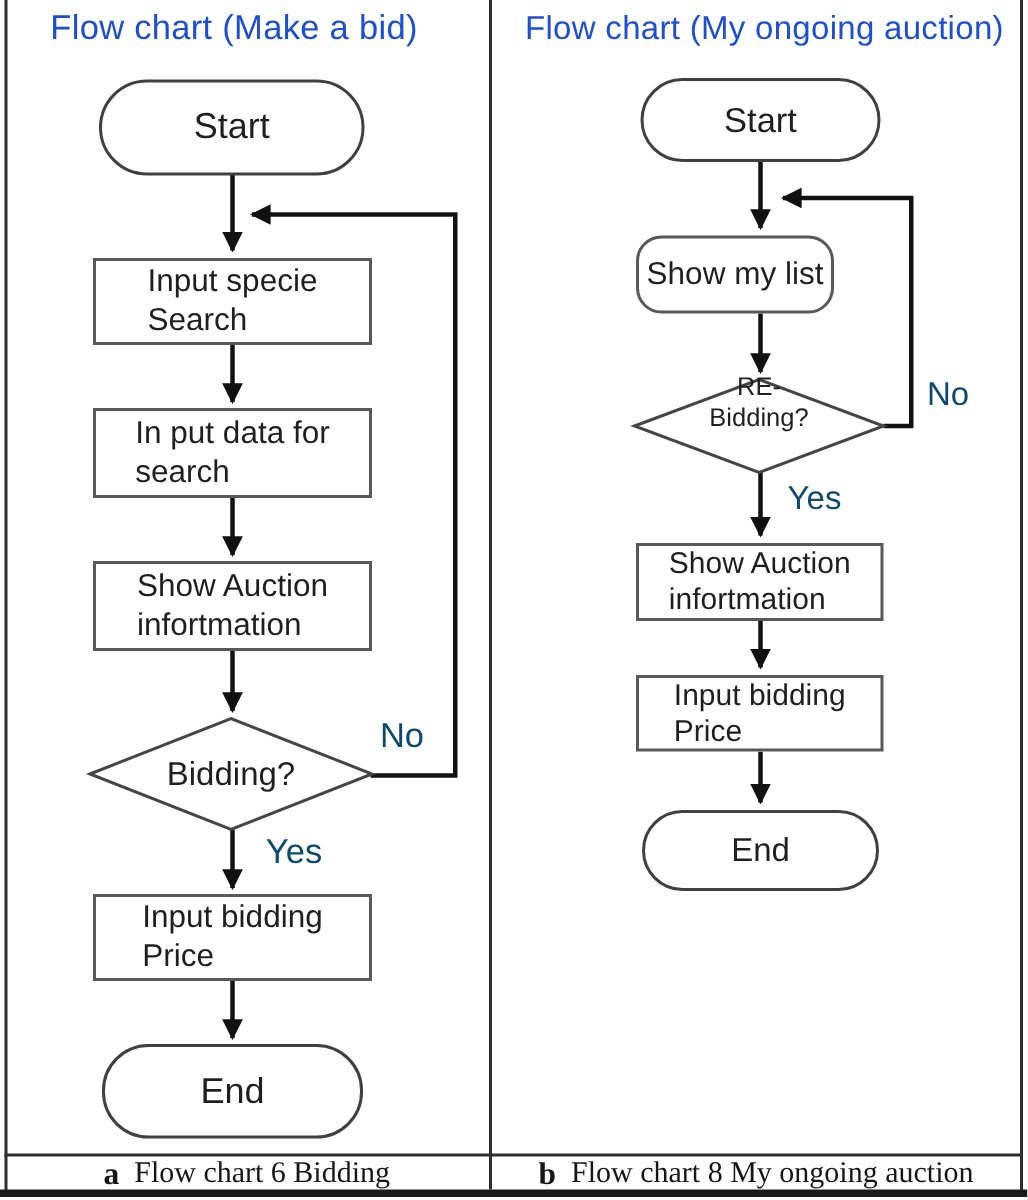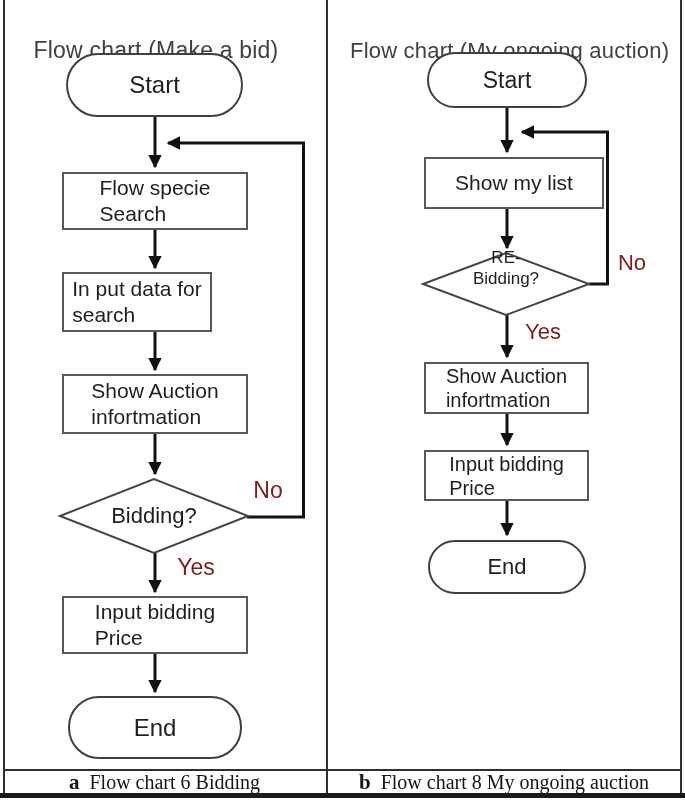--- a/index.html
+++ b/index.html
@@ -25,23 +25,22 @@
   .frame-right{left:680px;top:0;width:2px;height:797px;}
   .frame-bottom{left:0;top:793px;width:685px;height:5px;background:#1a1a1a;}
   .frame-divider{left:326px;top:0;width:2px;height:793px;}
   .caption-sep{left:3px;top:769px;width:678px;height:2px;}
 
   .panel-title{
     position:absolute;
     text-align:center;
     font-size:23px;
     letter-spacing:0.2px;
-    color:#404040;
+    color:#1d4ed8;
     white-space:nowrap;
-    margin-top:32px;
   }
   .title-left{left:0;top:5px;width:312px;}
   .title-right{left:350px;top:6px;width:312px;font-size:22px;}
 
   svg.edges{position:absolute;left:0;top:0;width:685px;height:800px;}
 
   .node{
     position:absolute;
     display:flex;align-items:center;justify-content:center;
     text-align:left;
@@ -50,21 +49,21 @@
     white-space:pre-line;
     line-height:26px;
     font-size:21px;
   }
   .rect{border:2px solid var(--node-border);}
   .oval{border:2px solid var(--terminal-border);font-size:24px;}
 
   .edge-label{
     position:absolute;
     font-size:23px;
-    color:#7f1d1d;
+    color:#0c4a6e;
     text-align:center;
     white-space:nowrap;
   }
   .diamond-label{
     position:absolute;
     text-align:center;
     white-space:pre-line;
     color:var(--text);
   }
   .dl-left{left:89px;top:503px;width:130px;font-size:22px;line-height:26px;}
@@ -118,36 +117,36 @@
       <path d="M507,414 V445" marker-end="url(#arr)"></path>
       <path d="M507,501 V535" marker-end="url(#arr)"></path>
       <path d="M589,284 H607.5 V132 H522" marker-end="url(#arr)"></path>
     </g>
 
     <polygon points="60,516 154,479 248,516 154,553" fill="#ffffff" stroke="#454545" stroke-width="2"></polygon>
     <polygon points="423,284 506,253 589,284 506,315" fill="#ffffff" stroke="#454545" stroke-width="2"></polygon>
   </svg>
 
   <div class="node oval" style="left:66px;top:53px;width:177px;height:64px;border-radius:32px;">Start</div>
-  <div class="node rect" style="left:62px;top:172px;width:186px;height:58px;">Flow specie
+  <div class="node rect" style="left:62px;top:172px;width:186px;height:58px;">Input specie
 Search</div>
-  <div class="node rect" style="left:62px;top:272px;width:150px;height:60px;">In put data for
+  <div class="node rect" style="left:62px;top:272px;width:186px;height:60px;">In put data for
 search</div>
   <div class="node rect" style="left:62px;top:374px;width:186px;height:60px;">Show Auction
 infortmation</div>
   <div class="diamond-label dl-left">Bidding?</div>
   <div class="node rect" style="left:62px;top:596px;width:186px;height:58px;">Input bidding
 Price</div>
   <div class="node oval" style="left:68px;top:696px;width:174px;height:63px;border-radius:31px;">End</div>
 
   <div class="edge-label" style="left:248px;top:477px;width:40px;">No</div>
   <div class="edge-label" style="left:172px;top:554px;width:48px;">Yes</div>
 
   <div class="node oval" style="left:427px;top:52px;width:160px;height:56px;border-radius:28px;font-size:23px;">Start</div>
-  <div class="node rect" style="left:424px;top:157px;width:180px;height:52px;">Show my list</div>
+  <div class="node rect" style="left:424px;top:157px;width:132px;height:52px;border-radius:17px;">Show my list</div>
   <div class="diamond-label dl-right">RE-
 Bidding?</div>
   <div class="node rect" style="left:424px;top:362px;width:165px;height:52px;line-height:24px;font-size:20px;">Show Auction
 infortmation</div>
   <div class="node rect" style="left:424px;top:450px;width:165px;height:51px;line-height:24px;font-size:20px;">Input bidding
 Price</div>
   <div class="node oval" style="left:428px;top:540px;width:158px;height:54px;border-radius:27px;font-size:22px;">End</div>
 
   <div class="edge-label" style="left:612px;top:250px;width:40px;font-size:22px;">No</div>
   <div class="edge-label" style="left:522px;top:319px;width:42px;font-size:22px;">Yes</div>

